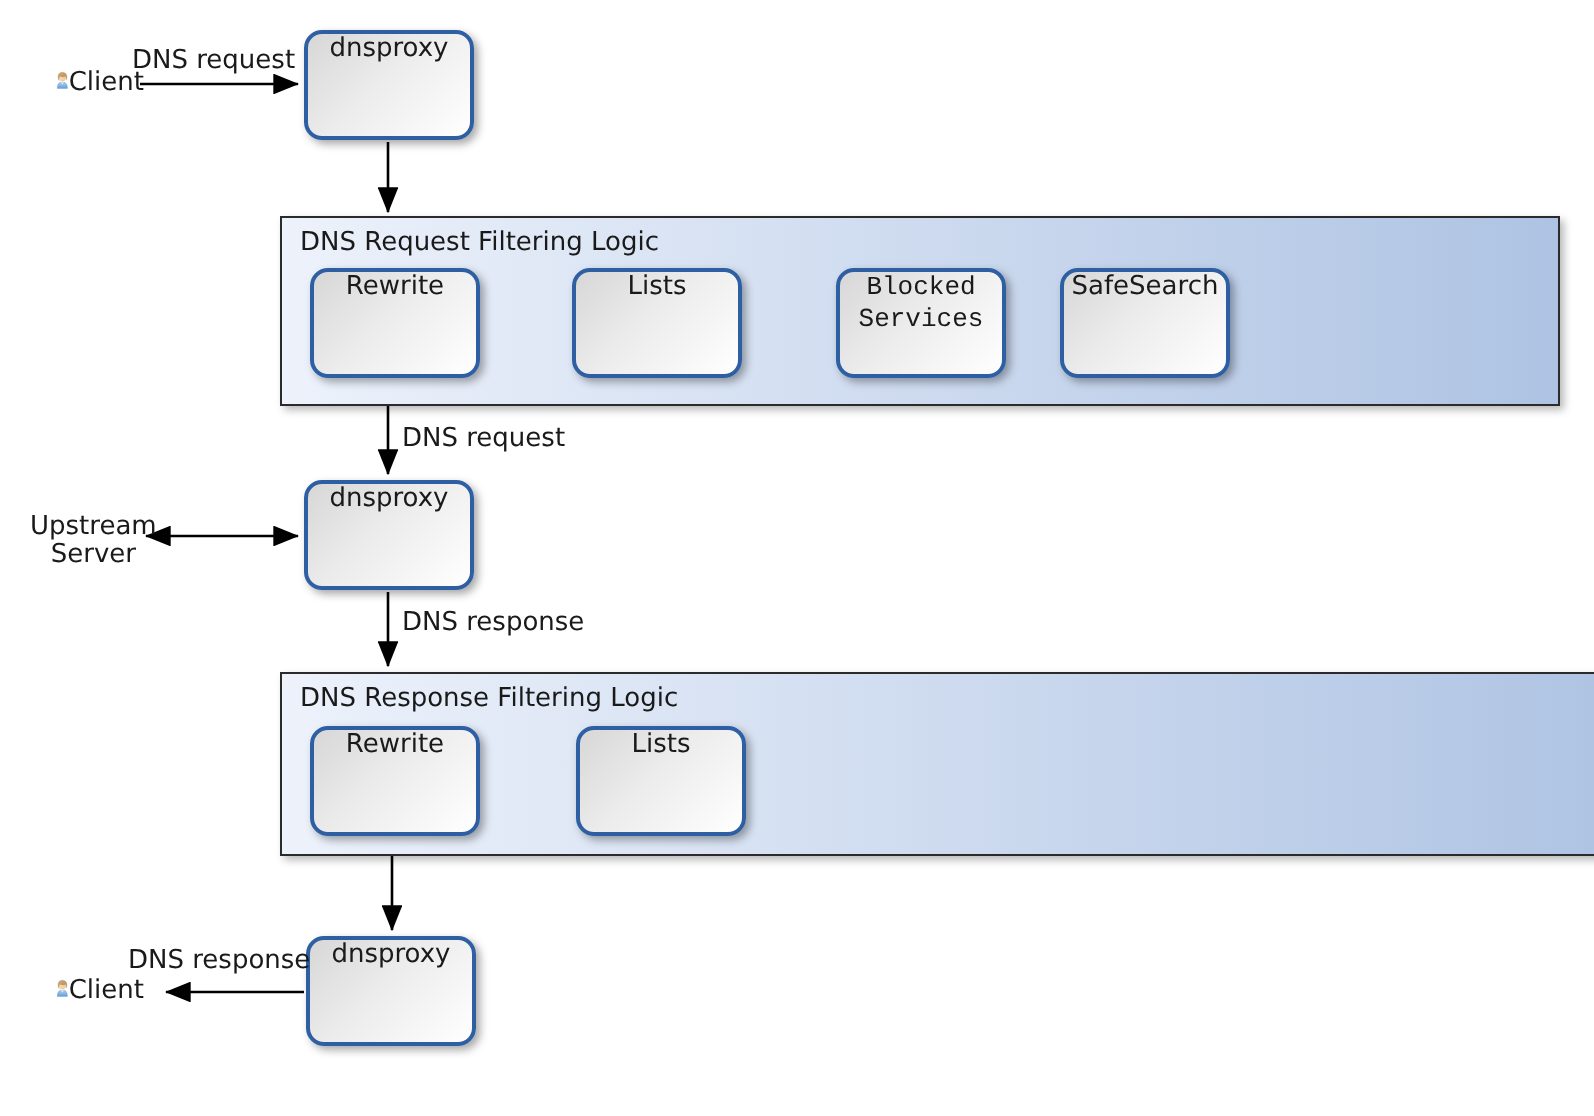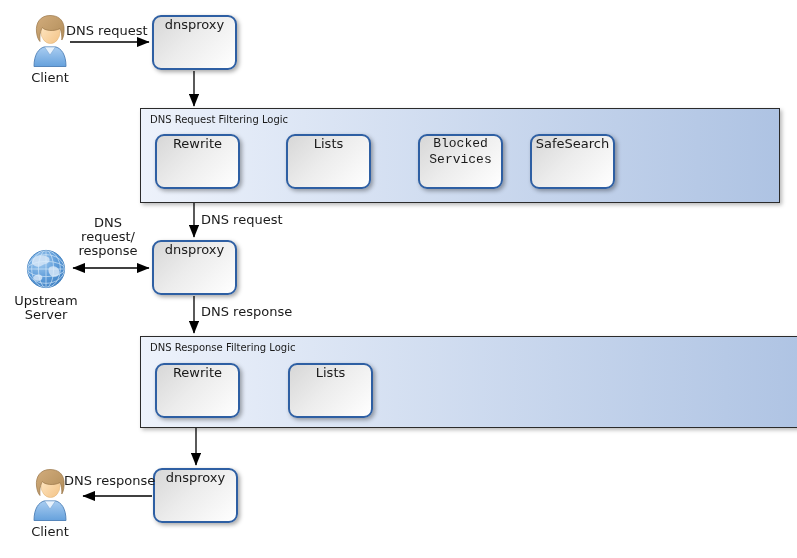--- a/index.html
+++ b/index.html
@@ -27,24 +27,24 @@
     box-shadow:2px 2px 4px rgba(0,0,0,0.35);
     display:flex;align-items:flex-start;justify-content:center;
     text-align:center;font-size:13px;line-height:1.22;
   }
   .group{
     position:absolute;box-sizing:border-box;
     border:1px solid var(--group-border);
     background:linear-gradient(to right,var(--group-fill-start),var(--group-fill-end));
     box-shadow:2px 2px 4px rgba(0,0,0,0.28);
   }
-  .group-title{position:absolute;left:9px;top:5px;font-size:10px;white-space:nowrap;}
+  .group-title{position:absolute;left:9px;top:5px;font-size:13px;white-space:nowrap;}
   .edge-label{position:absolute;font-size:13px;white-space:nowrap;}
   .edge-label.center{text-align:center;white-space:pre-line;line-height:14px;}
-  .actor{position:absolute;display:flex;flex-direction:column;align-items:center;}
+  .actor{position:absolute;display:flex;flex-direction:row;align-items:center;}
   .actor-label{font-size:13px;margin-top:4px;text-align:center;line-height:14px;}
   .pre{white-space:pre-line;}
 </style>
 </head>
 <body>
 
 <div class="canvas">
 
   <svg class="connectors">
     <defs>
@@ -110,23 +110,20 @@
       <span class="pre">Blocked
 Services</span>
     </div>
     <div class="node" style="left:389px;top:25px;width:85px;height:55px;">
       <span class="pre">SafeSearch</span>
     </div>
   </div>
 
   <div class="edge-label" style="left:201px;top:212px;">DNS request</div>
 
-  <div class="edge-label center" style="left:68px;top:216px;width:80px;">DNS
-request/
-response</div>
 
   <div class="actor" style="left:15px;top:248px;width:62px;">
     <svg width="42" height="42" viewBox="0 0 44 44">
       <defs>
         <radialGradient id="globeG" cx="35%" cy="30%" r="80%">
           <stop offset="0%" stop-color="#a5cdf1"></stop>
           <stop offset="55%" stop-color="#5e9cd9"></stop>
           <stop offset="100%" stop-color="#3d7ec0"></stop>
         </radialGradient>
         <clipPath id="globeClip">

